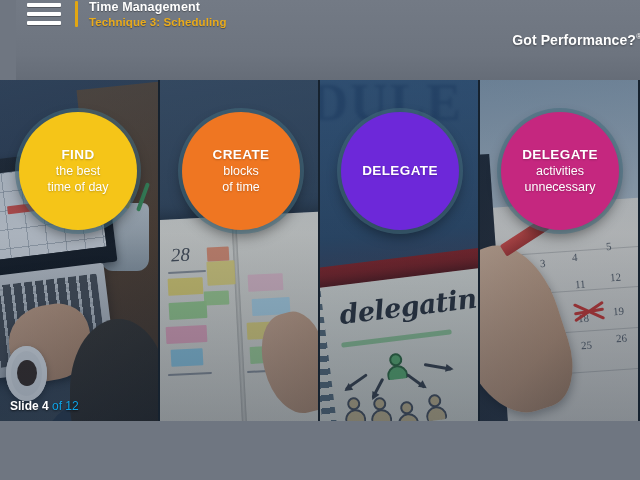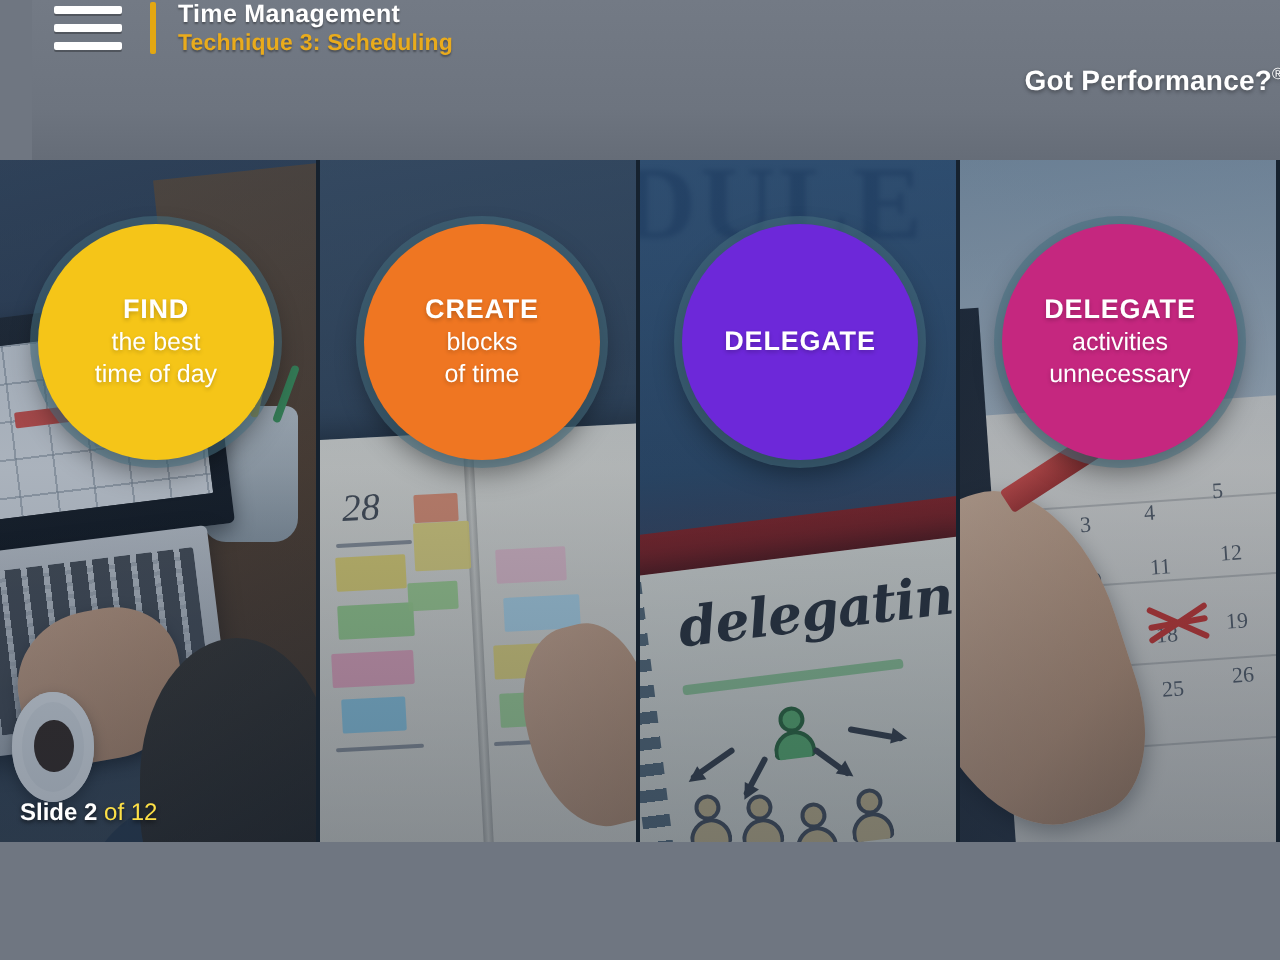--- a/index.html
+++ b/index.html
@@ -267,21 +267,21 @@
   #badge-2{ left:182px; top:112px; width:118px; height:118px; background:#ef7622; }
   #badge-3{ left:341px; top:112px; width:118px; height:118px; background:#cf1a28; }
   #badge-4{ left:501px; top:112px; width:118px; height:118px; background:#c5277f; }
 
   
   .slide-counter{
     position:absolute; left:10px; bottom:8px; font-size:12px;
     text-shadow:0 1px 2px rgba(0,0,0,.6); white-space:nowrap; z-index:6;
   }
   .slide-counter .strong{ color:#ffffff; font-weight:bold; }
-  .slide-counter .dim{ color:#fde047; font-weight:normal; }
+  .slide-counter .dim{ color:#0ea5e9; font-weight:normal; }
 </style>
 </head>
 <body>
 
 <div class="app">
 
   <div class="topbar">
     <div class="topbar-left">
       <div class="hamburger">
         <span></span>
@@ -413,21 +413,21 @@
         </div>
 
         <div class="darkedge"></div>
         <div class="thumb"></div>
         <div class="pencil"></div>
         <div class="tint"></div>
       </div>
     </div>
 
     <div class="slide-counter">
-      <span class="strong">Slide 2</span>
+      <span class="strong">Slide 4</span>
       <span class="dim">of 12</span>
     </div>
   </div>
 
   <div class="badge" id="badge-1" style="background: rgb(245, 197, 24);">
     <div class="b-head">FIND</div>
     <div class="b-sub">the best</div>
     <div class="b-sub">time of day</div>
   </div>
   <div class="badge" id="badge-2" style="background: rgb(239, 118, 34);">

